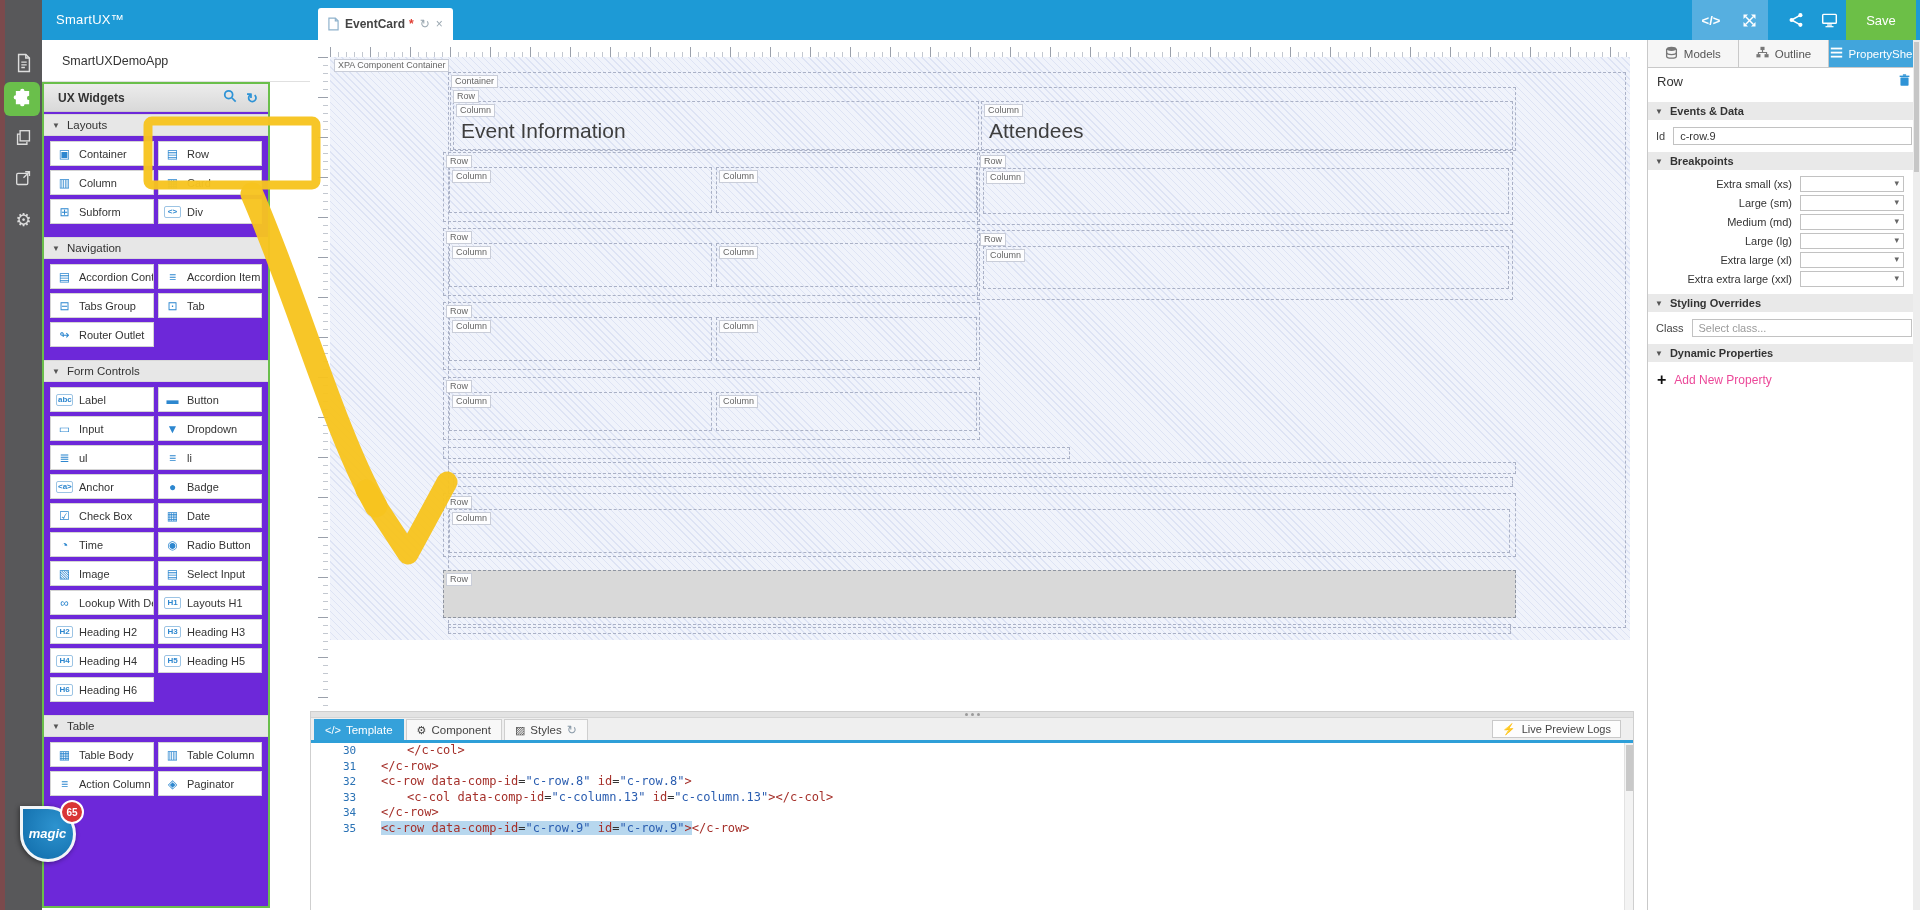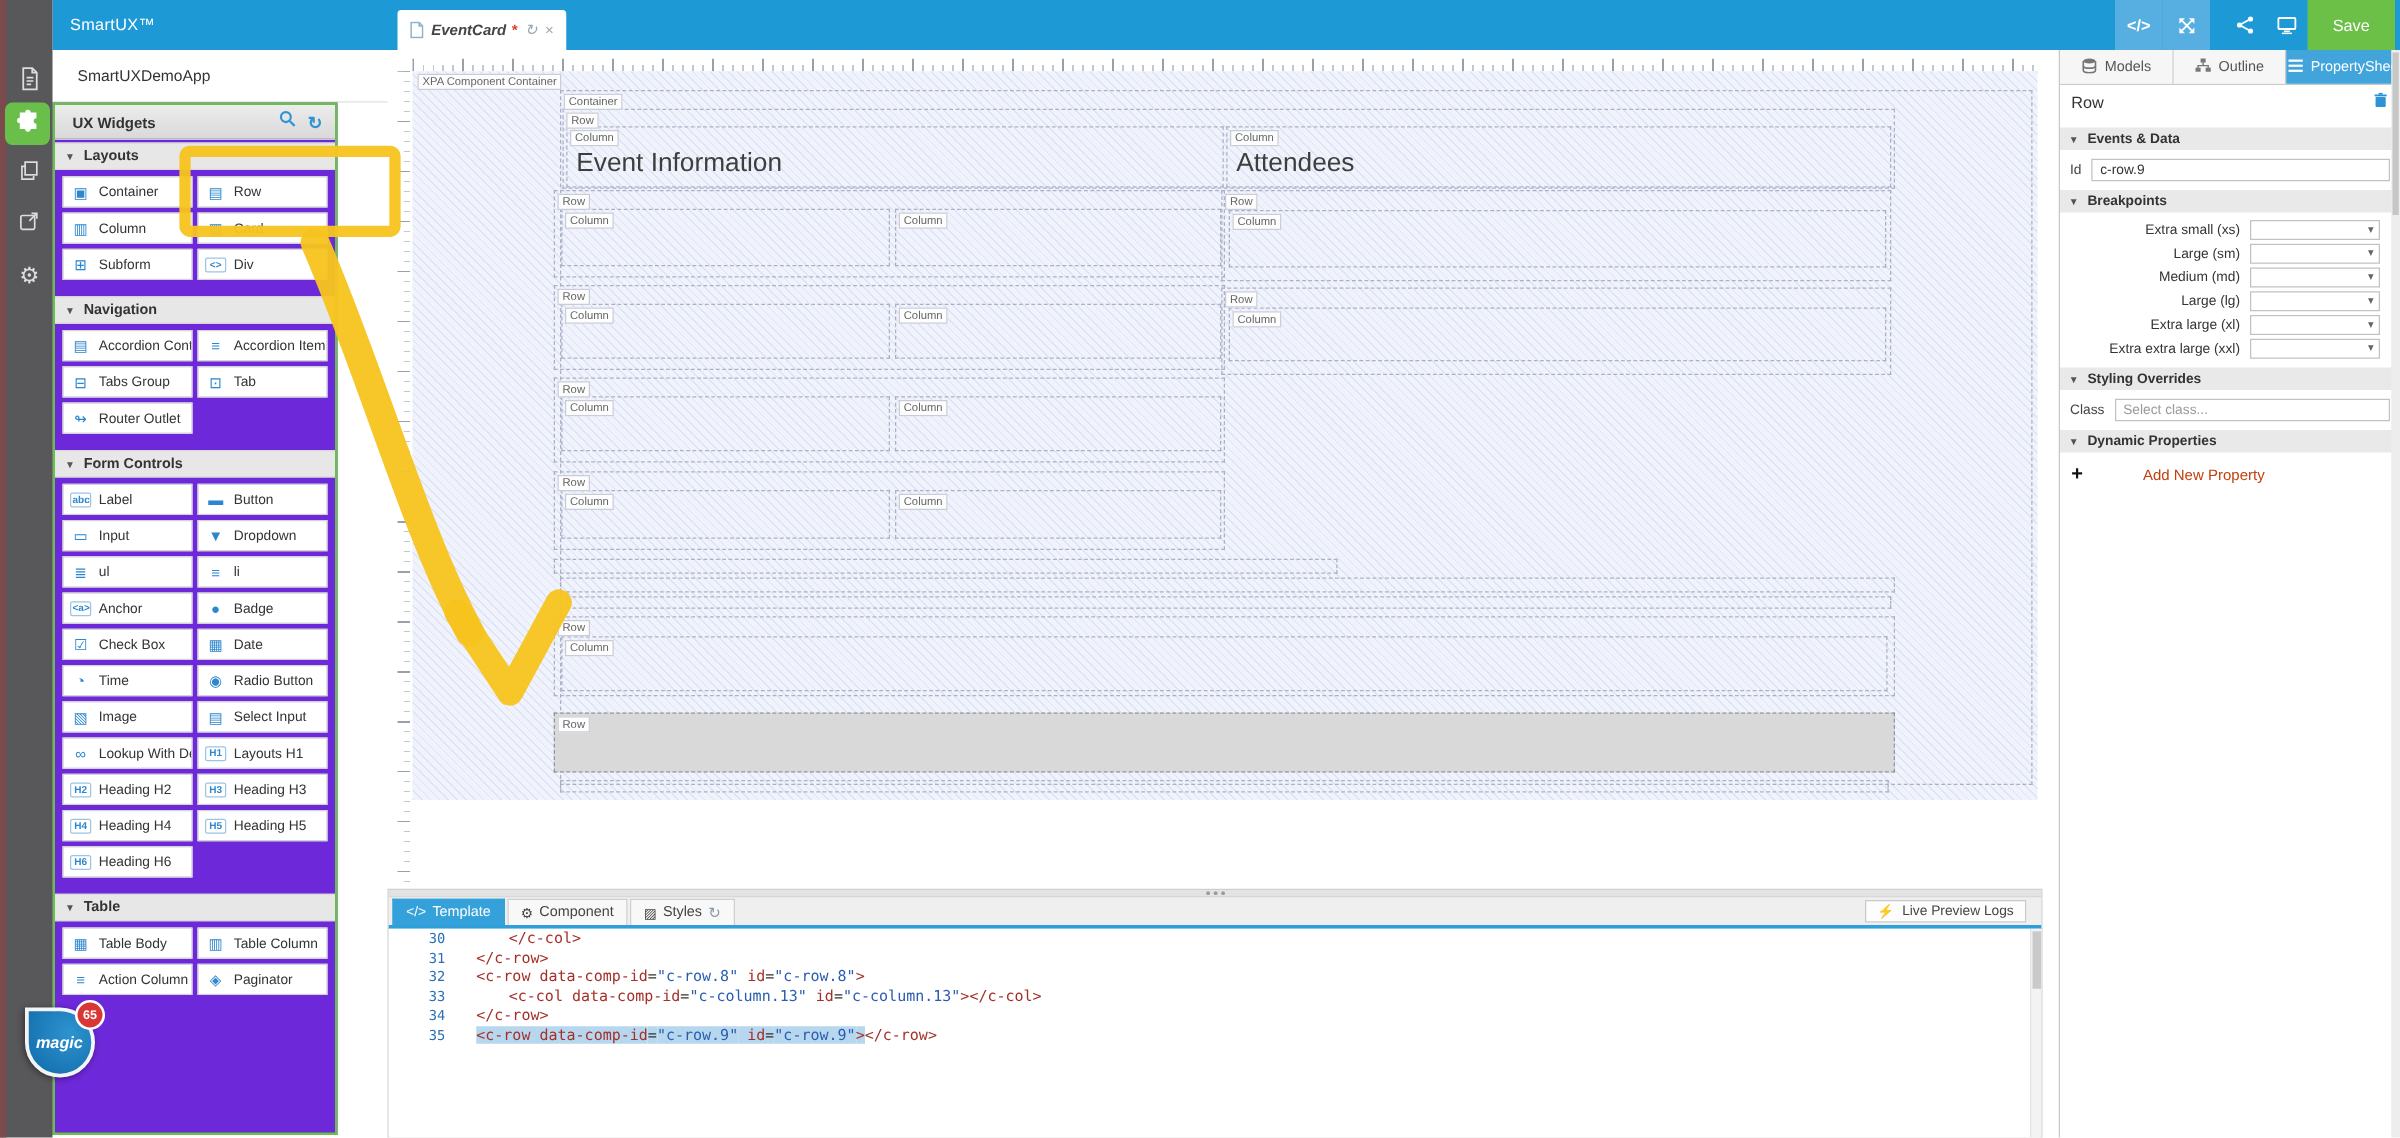--- a/index.html
+++ b/index.html
@@ -1,21 +1,21 @@
 <!DOCTYPE html>
 <html><head>
 <meta charset="utf-8">
 <style>
   * { margin:0; padding:0; box-sizing:border-box; }
   html,body { width:1920px; height:910px; overflow:hidden; font-family:"Liberation Sans", sans-serif; background:#fff; }
 
   
   #topbar { position:absolute; left:42px; top:0; width:1878px; height:40px; background:#1D9AD6; z-index:5; }
   #app-title { position:absolute; left:14px; top:12px; color:#fff; font-size:13px; letter-spacing:.3px; }
-  #doc-tab { position:absolute; left:276px; top:8px; height:32px; background:#fff; border-radius:3px 3px 0 0; display:flex; align-items:center; gap:6px; padding:0 10px;font-style:italic; }
+  #doc-tab { position:absolute; left:276px; top:8px; height:32px; background:#fff; border-radius:3px 3px 0 0; display:flex; align-items:center; gap:6px; padding:0 10px; }
   #doc-tab .ttl { font-size:12px; font-weight:bold; color:#444; }
   #doc-tab .dirty { color:#E03C31; font-weight:bold; font-size:12px; margin-left:-2px; }
   #doc-tab .tact { color:#9aa7b0; font-size:12px; }
   .tb-btn { position:absolute; top:0; width:38px; height:40px; display:flex; align-items:center; justify-content:center; color:#fff; }
   .tb-sel { background:#56AFE0; }
   .tb-code { left:1650px; font-size:13px; font-weight:bold; }
   .tb-expand { left:1688px; }
   .tb-share { left:1735px; }
   .tb-monitor { left:1768px; }
   #save-btn { position:absolute; left:1804px; top:0; width:70px; height:40px; background:#6CBF47; color:#fff; font-size:13px; display:flex; align-items:center; justify-content:center; }
@@ -28,21 +28,21 @@
   .nicell .glyph { color:#ddd; font-size:18px; }
 
   
   #appname-row { position:absolute; left:42px; top:40px; width:268px; height:42px; background:#fff; border-bottom:1px solid #e0e0e0; display:flex; align-items:center; padding-left:20px; font-size:12.5px; color:#333; z-index:4; }
   #sidebar { position:absolute; left:42px; top:82px; width:228px; height:826px; background:#6d28d9; border:2px solid #6ABF4B; z-index:4; overflow:hidden; }
   #widgets-header { height:28px; background:linear-gradient(#ececec,#d9d9d9); border-bottom:1px solid #c9c9c9; display:flex; align-items:center; padding:0 10px 0 14px; }
   #widgets-header .wh-title { font-weight:bold; font-size:12px; color:#333; flex:1; }
   .sec-head { height:22px; background:#e7e7e7; display:flex; align-items:center; padding:0 8px; margin-top:8px; border-top:1px solid #d9d9d9; border-bottom:1px solid #d9d9d9; }
   .sec-head:first-child { margin-top:2px; }
   .sec-head .tri { font-size:8px; color:#555; margin-right:7px; }
-  .sec-head .sec-title { font-weight:bold; font-size:11.5px; color:#333; }
+  .sec-head .sec-title { font-weight:normal; font-size:11.5px; color:#333; }
   .wgrid { display:grid; grid-template-columns:1fr 1fr; gap:4px; padding:5px 6px; }
   .witem { height:25px; background:#fff; border:1px solid #d4d4d4; display:flex; align-items:center; gap:6px; padding:0 5px; overflow:hidden; }
   .wicon { width:17px; flex:none; text-align:center; color:#2D87CF; font-size:12px; line-height:1; }
   .wicon.ticon { font-size:8px; font-weight:bold; border:1px solid #9cc4e4; padding:1px 1px; border-radius:2px; }
   .wlabel { font-size:11px; color:#333; white-space:nowrap; }
 
   
   #magic-logo { position:absolute; left:20px; top:806px; width:62px; height:62px; z-index:30; }
   #magic-logo .drop { position:absolute; width:56px; height:56px; background:radial-gradient(circle at 35% 35%, #2d93cf, #0f6aa8); border:3px solid #f2f5f8; border-radius:50% 50% 50% 0; transform:rotate(90deg); box-shadow:1px 1px 5px rgba(0,0,0,.45); display:flex; align-items:center; justify-content:center; }
   #magic-logo .drop span { transform:rotate(-90deg); color:#fff; font-size:13px; font-style:italic; font-weight:bold; }
@@ -95,21 +95,21 @@
   .rp-sec .sec-title { font-weight:bold; font-size:11px; color:#333; }
   .rp-row { display:flex; align-items:center; margin:7px 8px; gap:8px; font-size:11px; color:#444; }
   #id-input, #class-input { flex:1; height:18px; border:1px solid #c2c2c2; font-size:11px; padding:1px 6px; color:#333; font-family:"Liberation Sans",sans-serif; }
   #class-input::placeholder { color:#9a9a9a; }
   .bp-row { display:flex; align-items:center; margin:3px 8px 3px 0; }
   .bp-label { flex:none; width:152px; text-align:right; padding-right:8px; font-size:11px; color:#333; }
   .bp-select { flex:1; height:16px; border:1px solid #c2c2c2; background:#fff; position:relative; }
   .bp-caret { position:absolute; right:4px; top:1px; font-size:9px; color:#666; }
   #add-prop { display:flex; align-items:center; gap:8px; margin:11px 9px; }
   #add-prop .plus { font-size:16px; font-weight:bold; color:#111; line-height:12px; }
-  #add-prop .lbl { font-size:12px; color:#c2410c;margin-left:40px; }
+  #add-prop .lbl { font-size:12px; color:#ec4899; }
 
   
   #page-scroll { position:absolute; right:0; top:40px; width:7px; height:870px; background:#ededed; z-index:7; }
   #page-scroll .thumb { position:absolute; left:1px; top:2px; width:5px; height:130px; background:#c6c6c6; }
 
   
   #overlay { position:absolute; left:0; top:0; width:1920px; height:910px; z-index:50; pointer-events:none; }
 </style>
 </head>
 <body>

